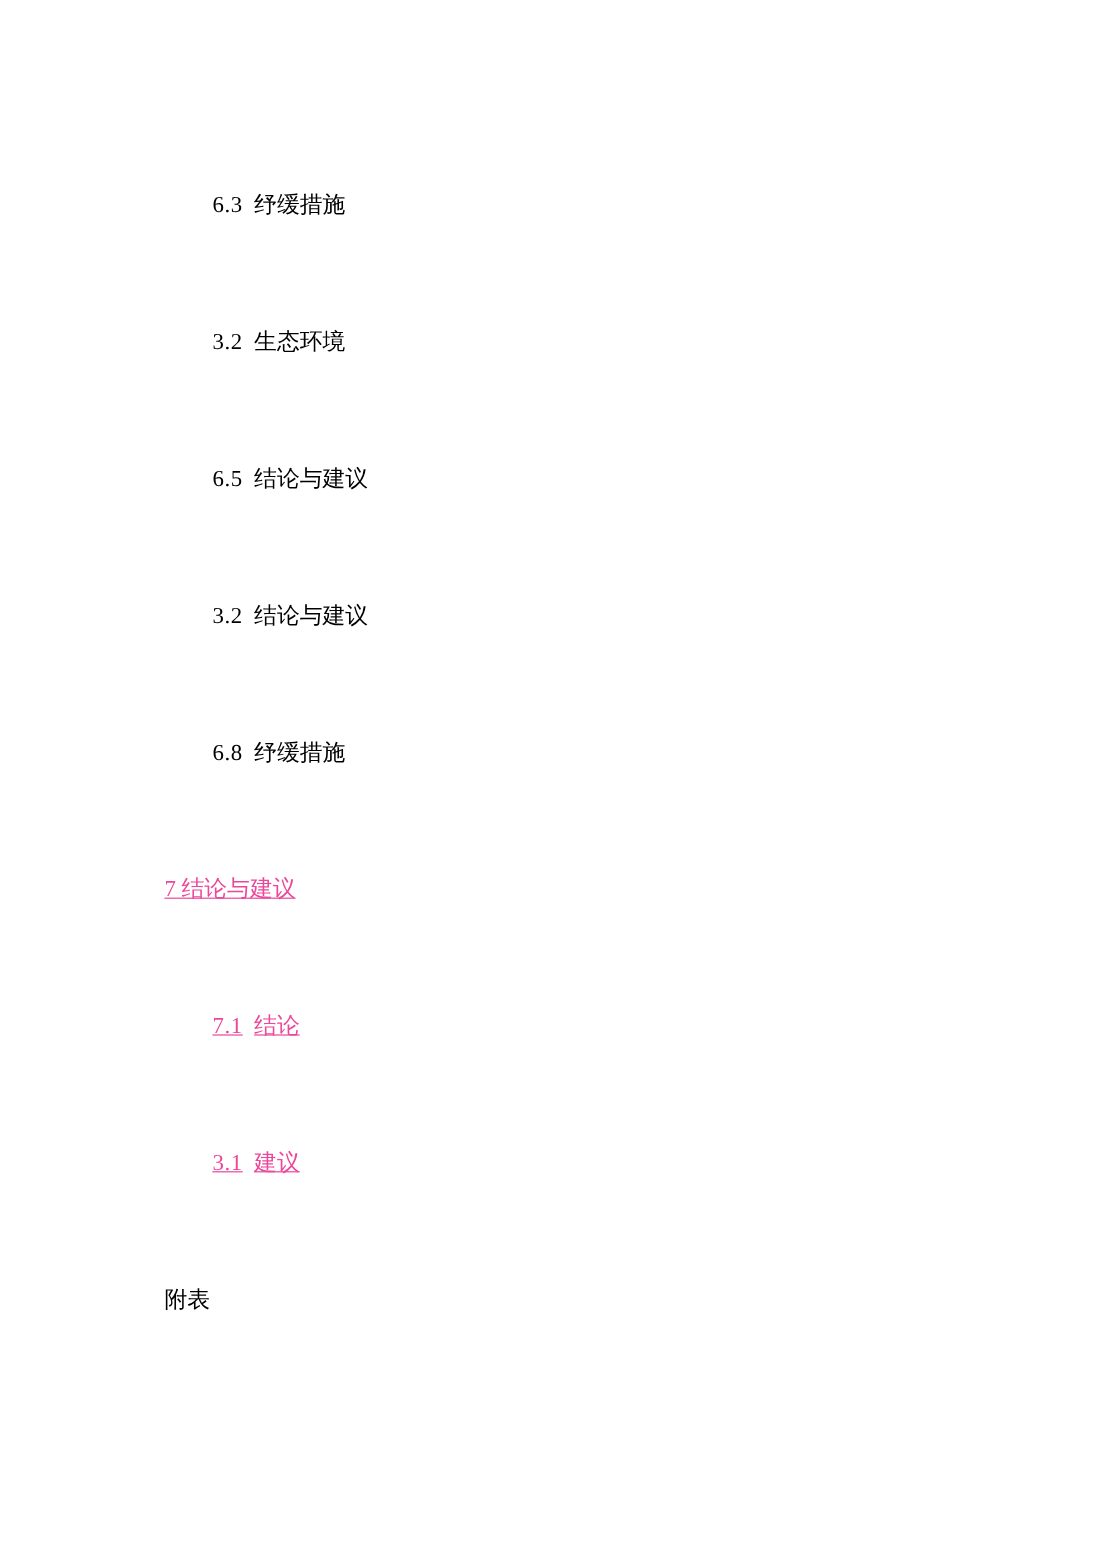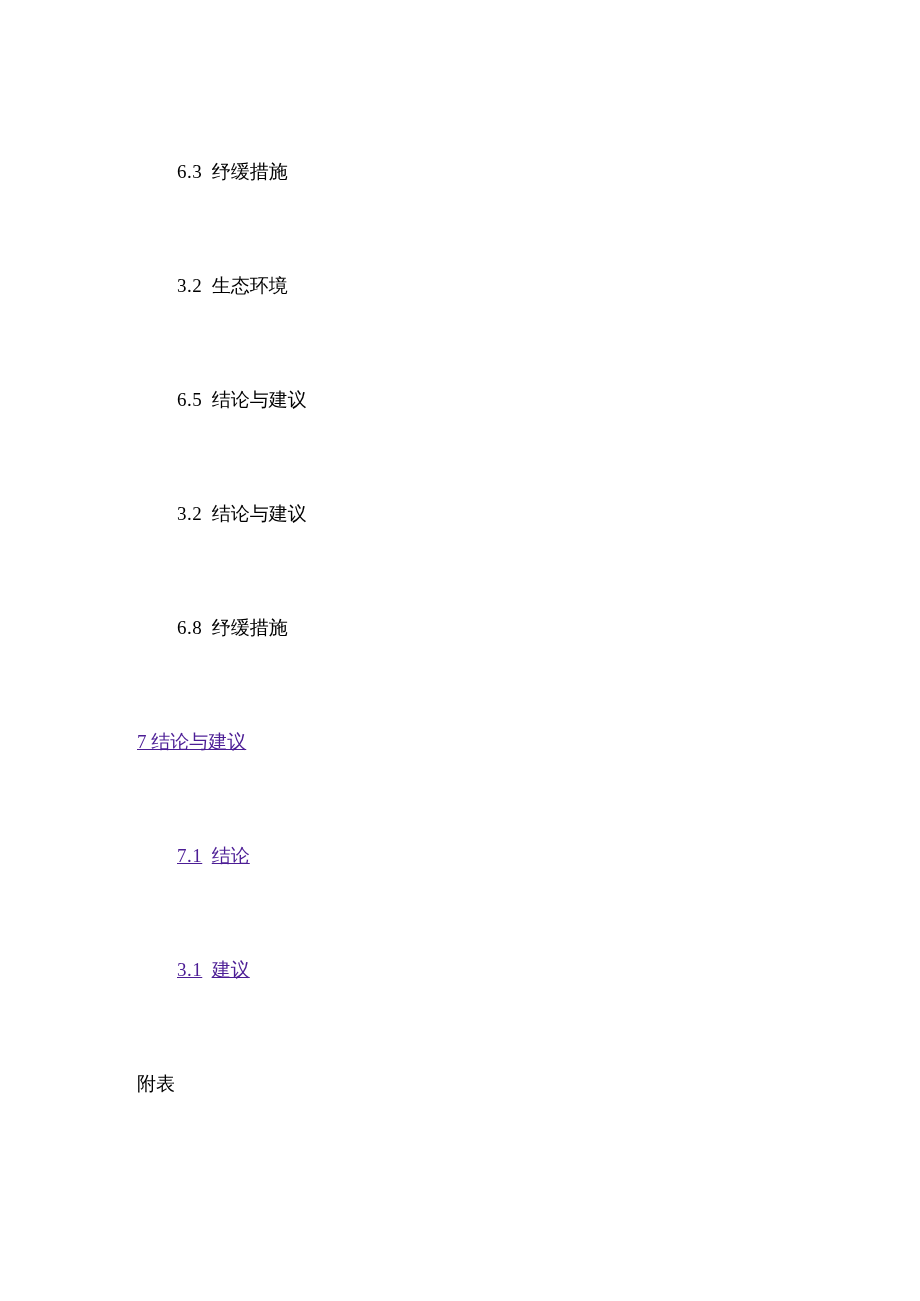--- a/index.html
+++ b/index.html
@@ -16,21 +16,21 @@
     box-sizing: border-box;
   }
   .line {
     font-size: 19px;
     line-height: 38px;
     white-space: pre;
   }
   .indent-1 { padding-left: 40px; }
   .indent-2 { padding-left: 32px; }
   .link {
-    color: #4c1d95;
+    color: #ec4899;
     text-decoration: underline;
     cursor: pointer;
   }
   .num {
     font-family: Liberation Serif, serif;
     letter-spacing: 0.5px;
   }
 </style>
 </head>
 <body>

